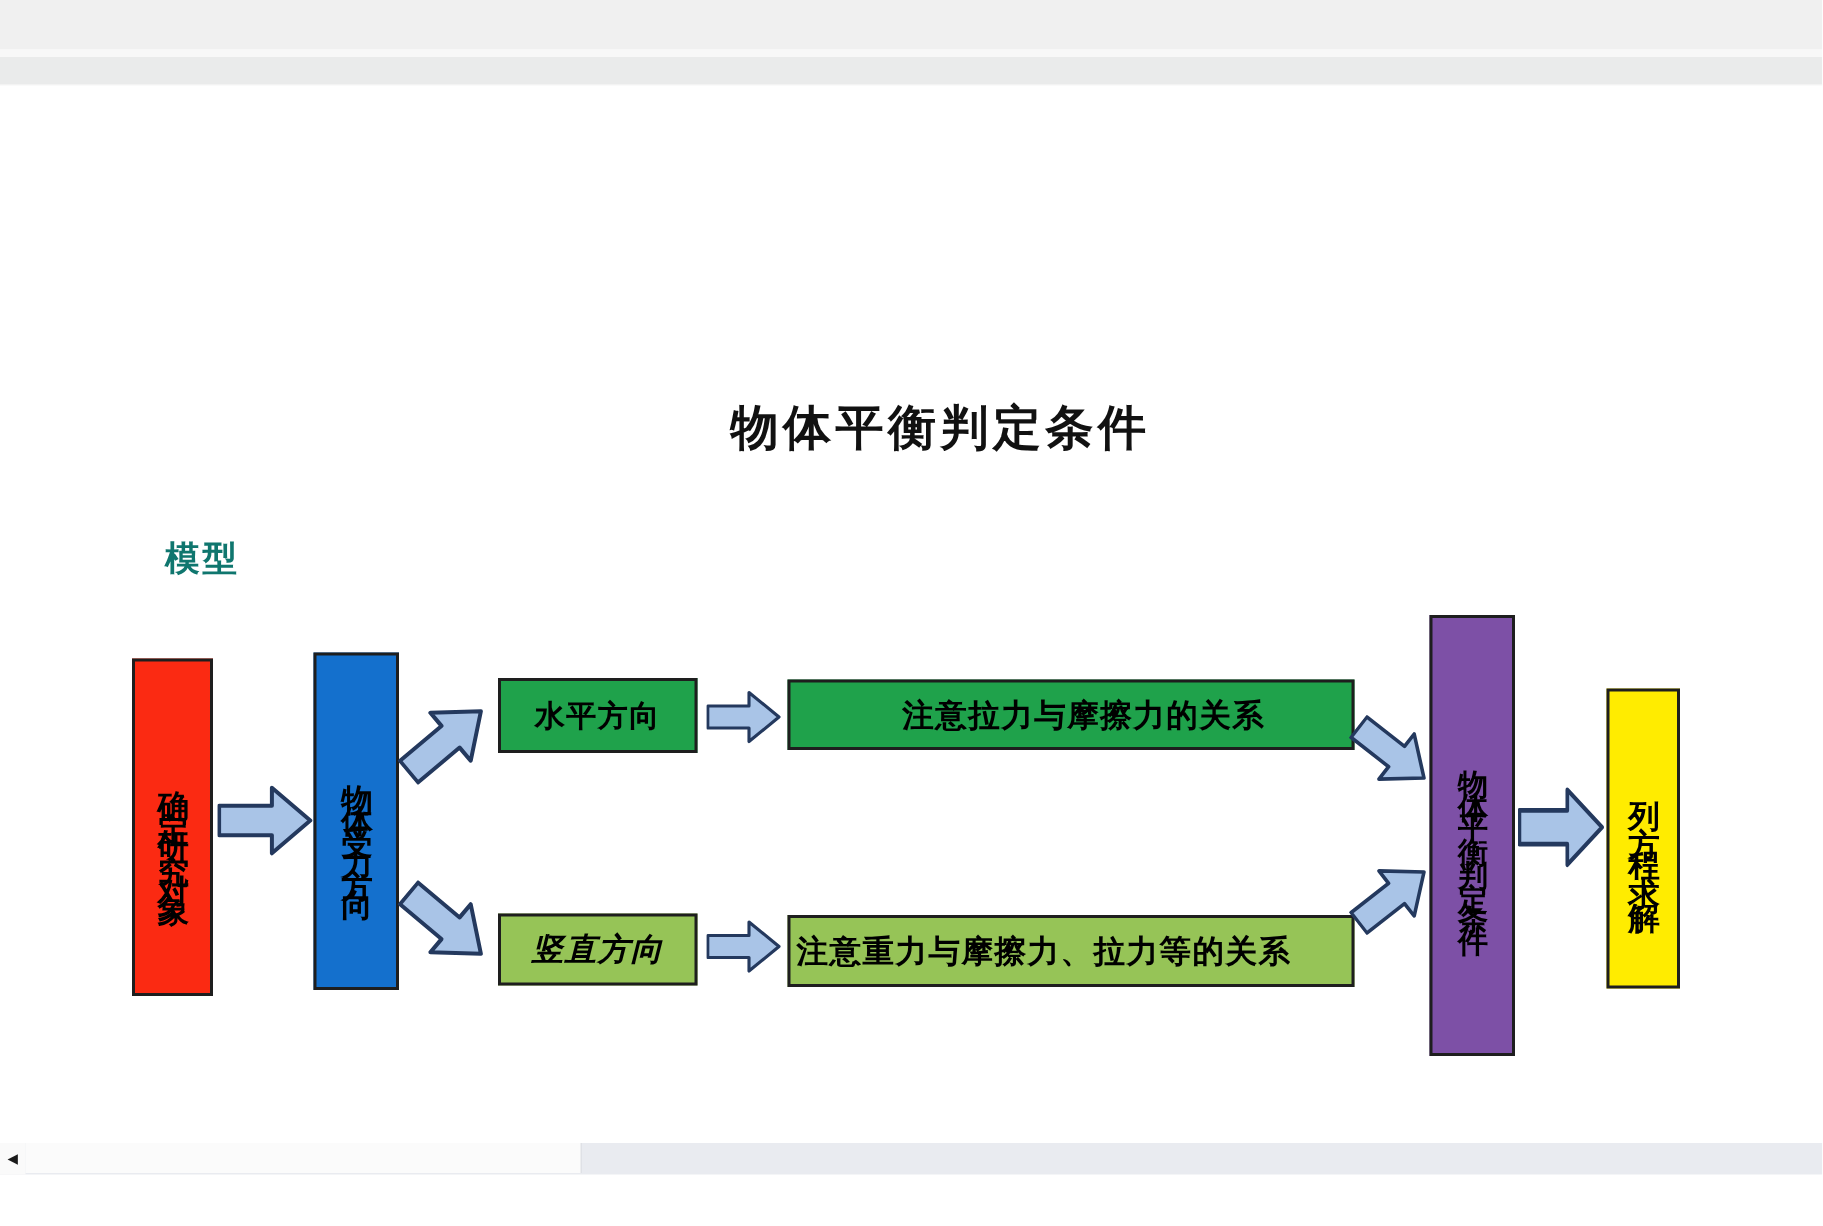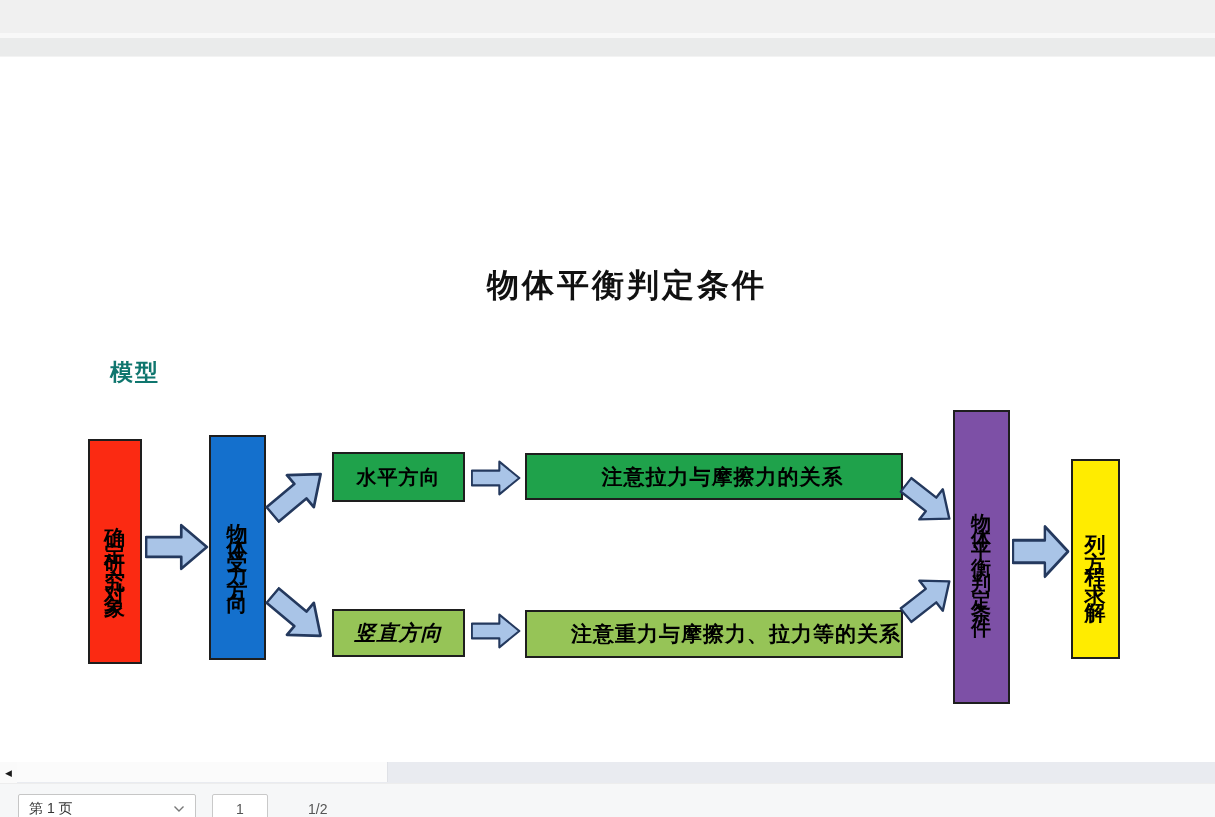--- a/index.html
+++ b/index.html
@@ -32,21 +32,21 @@
   .vtext{
     writing-mode:vertical-rl;text-orientation:upright;
     font-weight:bold;color:#000;line-height:1;
   }
   .n-red   {left:88px; top:382px;width:54px; height:225px;}
   .n-blue  {left:209px;top:378px;width:57px; height:225px;}
   .n-red .vtext, .n-blue .vtext{font-size:21px;letter-spacing:14px;}
   .n-hdir  {left:332px;top:395px;width:133px;height:50px;font-size:20px;letter-spacing:1px;}
   .n-hnote {left:525px;top:396px;width:378px;height:47px;justify-content:center;padding-left:17px;font-size:21px;letter-spacing:1px;}
   .n-vdir  {left:332px;top:552px;width:133px;height:48px;font-size:21px;letter-spacing:1px;font-style:italic;}
-  .n-vnote {left:525px;top:553px;width:378px;height:48px;justify-content:flex-end;padding-left:4px;font-size:21px;letter-spacing:1px;}
+  .n-vnote {left:525px;top:553px;width:378px;height:48px;justify-content:flex-start;padding-left:4px;font-size:21px;letter-spacing:1px;}
   .n-purple{left:953px;top:353px;width:57px; height:294px;}
   .n-purple .vtext{font-size:20px;letter-spacing:15px;}
   .n-yellow{left:1071px;top:402px;width:49px;height:200px;}
   .n-yellow .vtext{font-size:21px;letter-spacing:17px;}
 
   
   .arrow{position:absolute;}
   .arrow svg{display:block;width:100%;height:100%;}
   .a1{left:145px;top:466px;width:64px;height:48px;}
   .a2{left:264px;top:414px;width:66px;height:46px;transform:rotate(-40deg);}
@@ -172,28 +172,14 @@
     </div>
   </div>
 
   <div class="hscroll">
     <div class="btn-left">
       <span>◀</span>
     </div>
     <div class="hthumb"></div>
   </div>
 
-  <div class="statusbar">
-    <div class="page-select">
-      <span>第 1 页</span>
-      <span class="chev">
-        <svg width="12" height="8" viewBox="0 0 12 8">
-            <polyline points="1.5,1.5 6,6 10.5,1.5" fill="none" stroke="#777" stroke-width="1.4"></polyline>
-          </svg>
-      </span>
-    </div>
-    <div class="page-input">
-      <span>1</span>
-    </div>
-    <span class="page-count">1/2</span>
-  </div>
 
 </div>
 
 </body></html>

